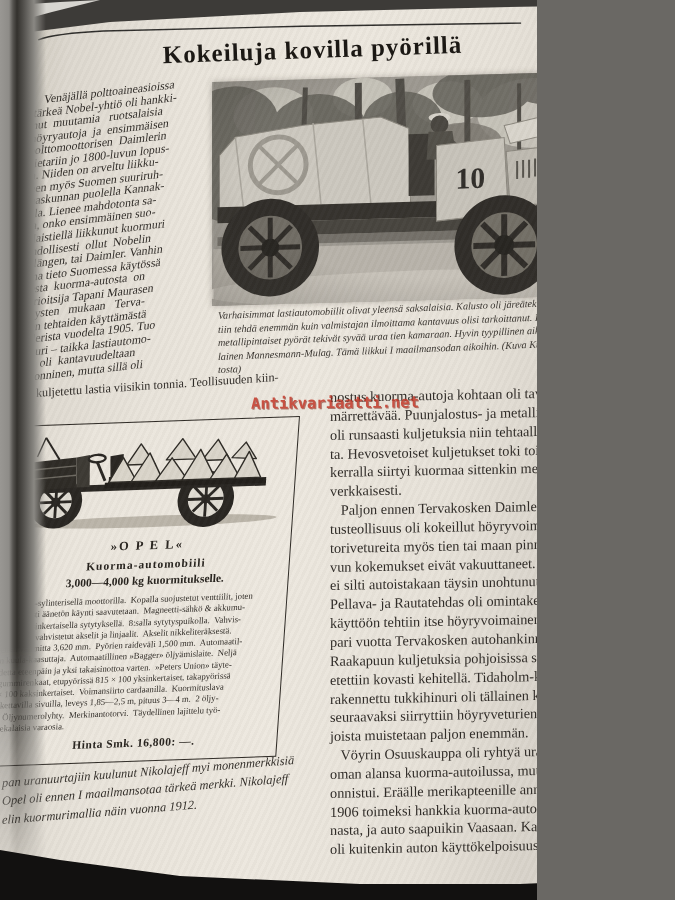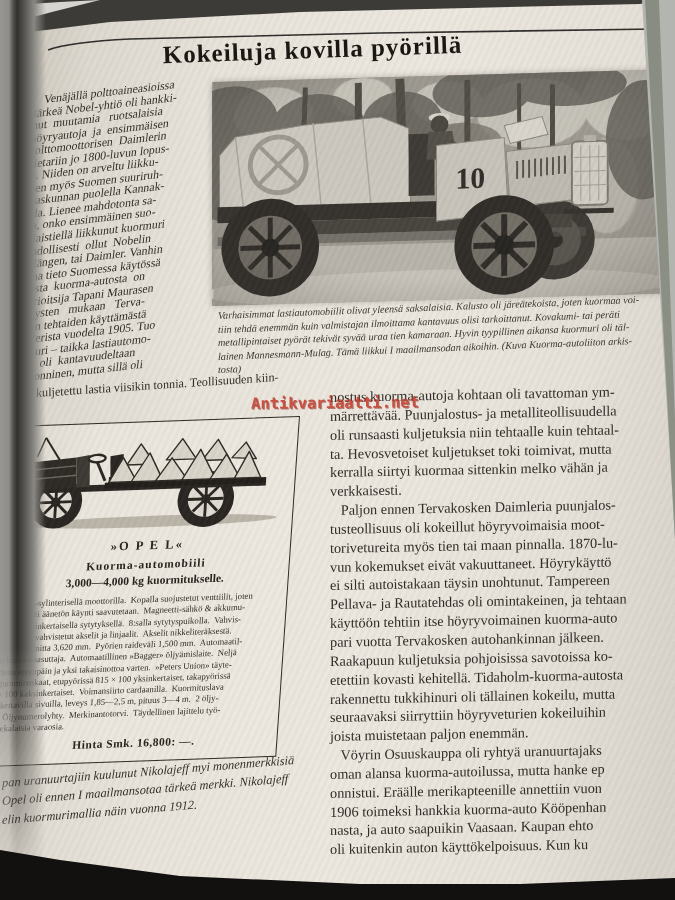--- a/index.html
+++ b/index.html
@@ -1,17 +1,17 @@
 <!DOCTYPE html>
 <html><head>
 <meta charset="utf-8">
 <style>
   html,body{margin:0;padding:0;background:#6a6864;}
   #canvas{
-    position:relative;width:675px;height:900px;overflow:hidden;
+    position:relative;width:537px;height:900px;overflow:hidden;
     font-family:"Liberation Serif","DejaVu Serif",serif;
     background:linear-gradient(97deg,#a7a29b 0%,#cfcabf 5%,#ddd8cf 12%,#e8e3da 30%,#ece7de 55%,#e6e1d8 80%,#d8d3ca 97%);
     color:#2c2824;
   }
   #canvas::after{ 
     content:"";position:absolute;inset:0;z-index:3;pointer-events:none;
     background:repeating-linear-gradient(115deg,rgba(120,115,105,.04) 0 3px,rgba(255,255,255,.03) 3px 6px);
   }
   .lines{white-space:pre;}
   

